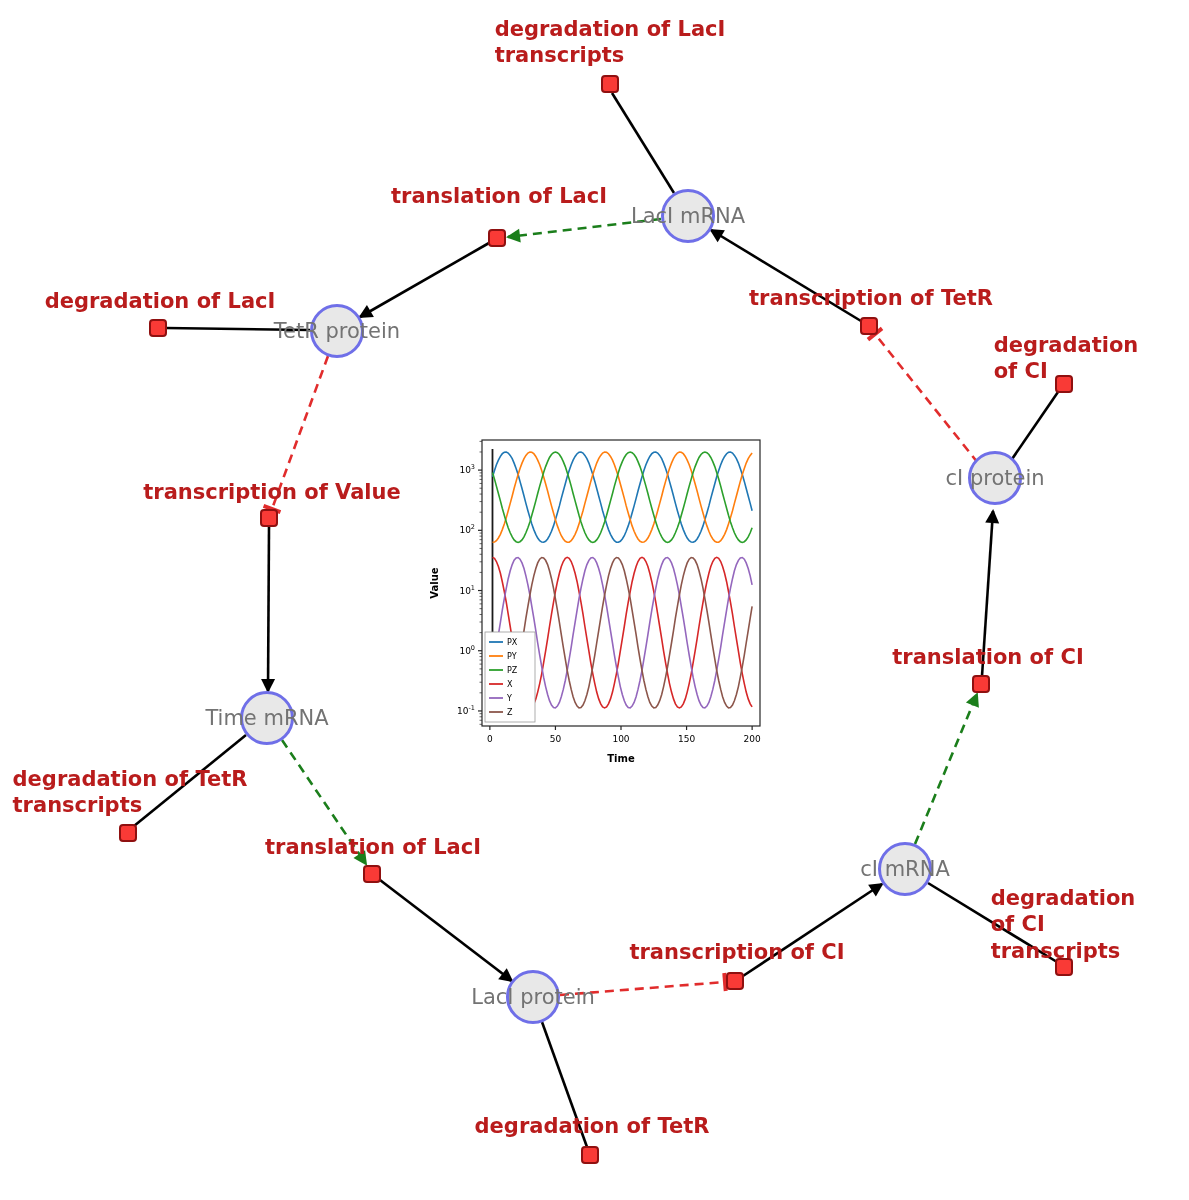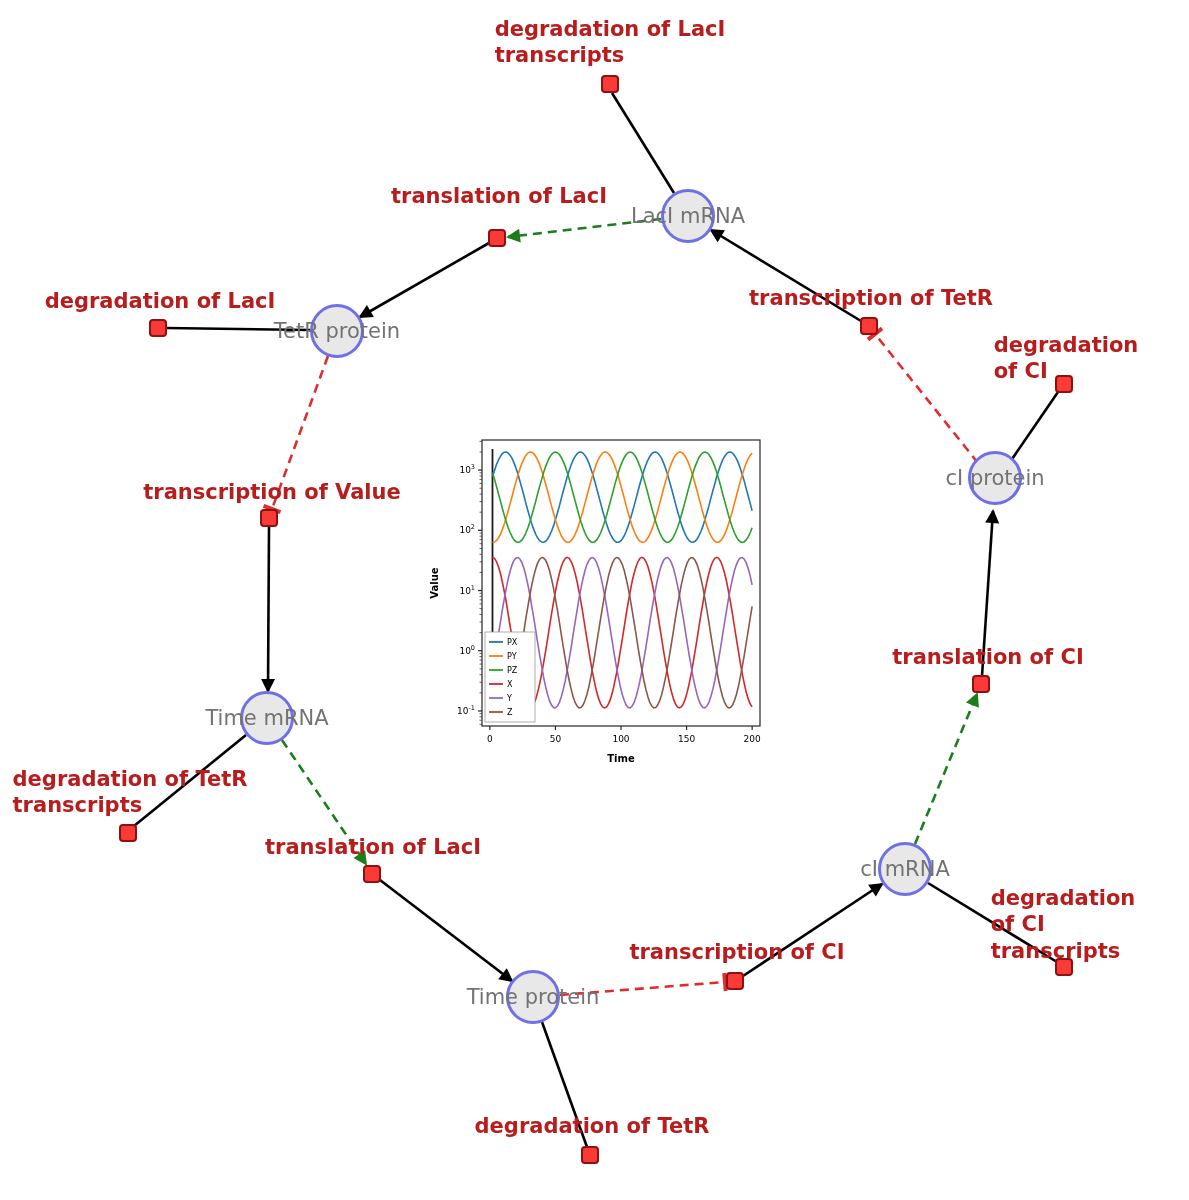--- a/index.html
+++ b/index.html
@@ -86,21 +86,21 @@
 <div class="species" style="left:968px;top:451px">
   <span class="species-label">cI protein</span>
 </div>
 <div class="species" style="left:240px;top:691px">
   <span class="species-label">Time mRNA</span>
 </div>
 <div class="species" style="left:878px;top:842px">
   <span class="species-label">cI mRNA</span>
 </div>
 <div class="species" style="left:506px;top:970px">
-  <span class="species-label">Time protein</span>
+  <span class="species-label">LacI protein</span>
 </div>
 
 <div class="reaction-square" style="left:601px;top:75px"></div>
 <div class="reaction-square" style="left:488px;top:229px"></div>
 <div class="reaction-square" style="left:149px;top:319px"></div>
 <div class="reaction-square" style="left:860px;top:317px"></div>
 <div class="reaction-square" style="left:1055px;top:375px"></div>
 <div class="reaction-square" style="left:260px;top:509px"></div>
 <div class="reaction-square" style="left:119px;top:824px"></div>
 <div class="reaction-square" style="left:363px;top:865px"></div>

